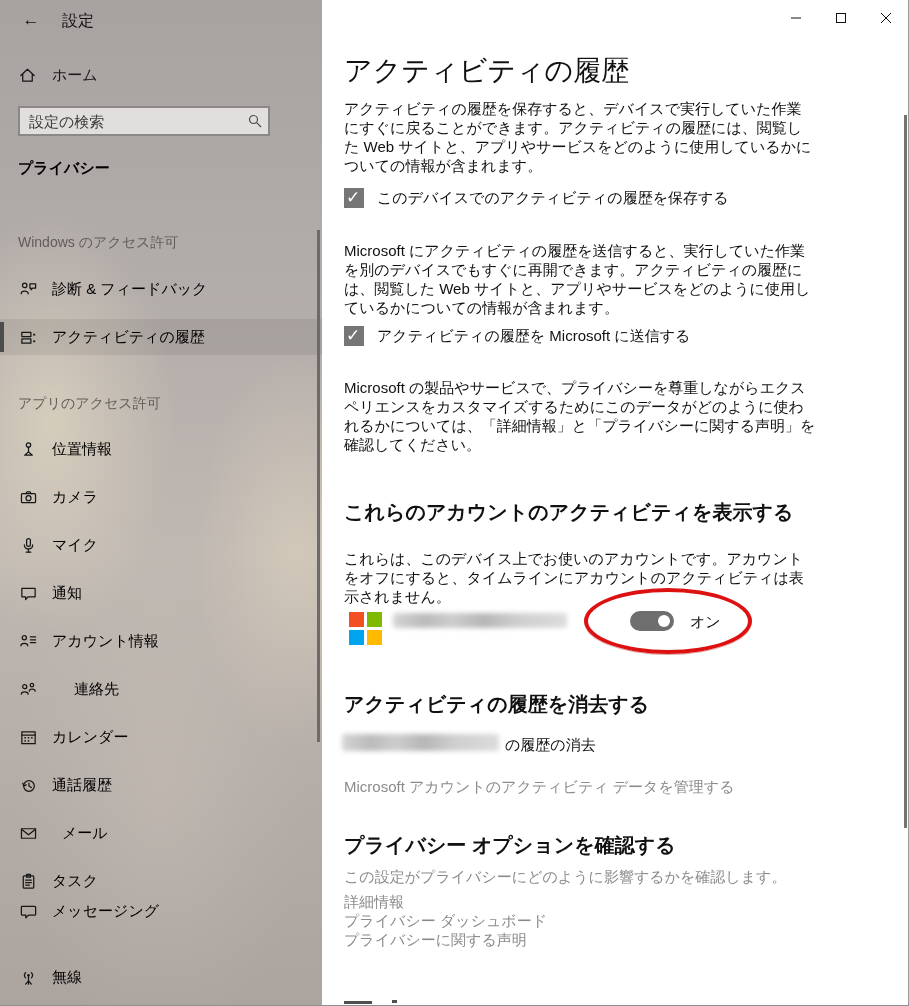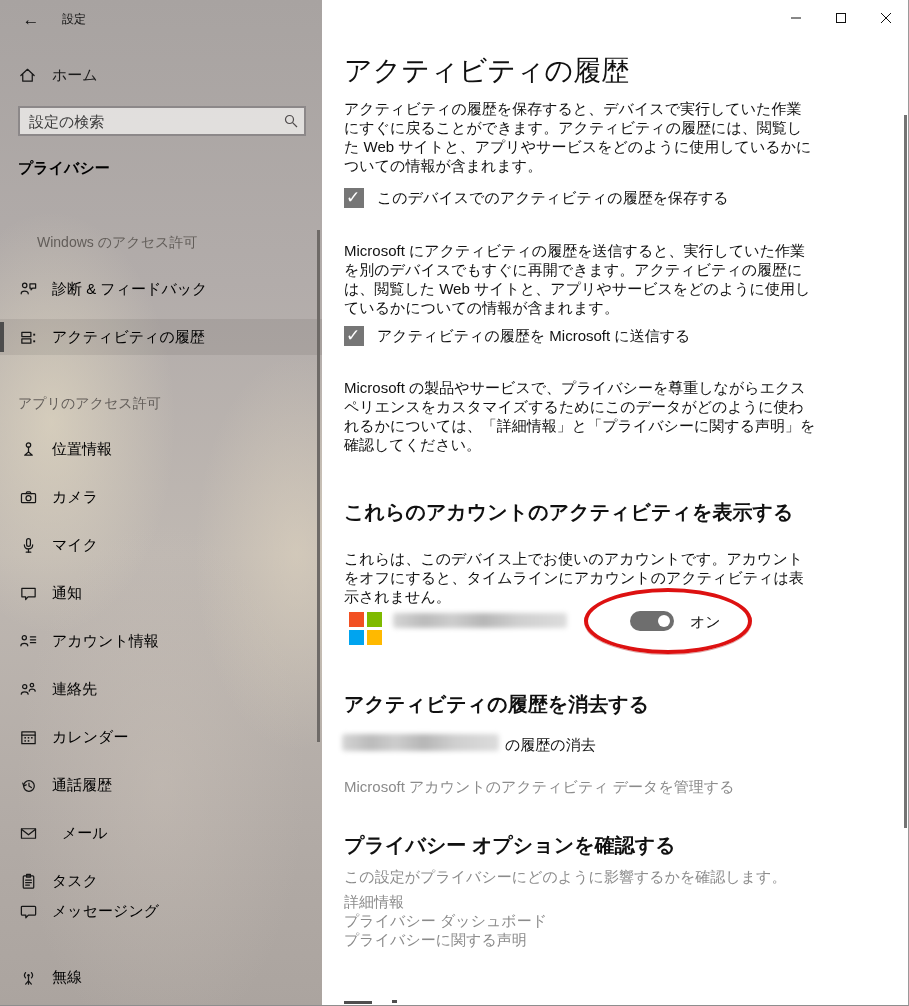--- a/index.html
+++ b/index.html
@@ -12,27 +12,27 @@
   
   #sidebar { position:absolute; left:0; top:0; width:322px; height:1006px; overflow:hidden;
     background:
       radial-gradient(55% 30% at 16% 42%, rgba(236,226,199,0.55), rgba(236,226,199,0) 70%),
       radial-gradient(45% 28% at 92% 55%, rgba(228,216,193,0.50), rgba(228,216,193,0) 70%),
       radial-gradient(60% 35% at 50% 78%, rgba(210,200,190,0.35), rgba(210,200,190,0) 75%),
       linear-gradient(180deg,#a8a3a1 0%, #b2acaa 28%, #bfb8b2 55%, #b2aba6 82%, #aba49f 100%);
   }
   .titlebar-left { position:absolute; left:0; top:0; width:322px; height:40px; }
   .back-btn { position:absolute; left:14px; top:6px; width:34px; height:28px; display:flex; align-items:center; justify-content:center; font-size:17px; color:#111; }
-  .app-title { position:absolute; left:62px; top:11px; font-size:12px; color:#111; }
+  .app-title { position:absolute; left:62px; top:11px; font-size:16px; color:#111; }
 
   .home-row { position:absolute; left:18px; top:62px; display:flex; align-items:center; height:26px; }
   .home-row .nav-icon { margin-right:15px; }
   .home-row .lbl { font-size:15px; }
 
-  .search-box { position:absolute; left:18px; top:106px; width:288px; height:30px;
+  .search-box { position:absolute; left:18px; top:106px; width:252px; height:30px;
     border:2px solid #8c8889; background:rgba(240,238,237,0.78); display:flex; align-items:center; }
   .search-box input { flex:1; border:none; outline:none; background:transparent; font-size:15px; color:#3c3c3c; padding:0 6px 0 9px; font-family:inherit; }
   .search-box input::placeholder { color:#3c3c3c; opacity:1; }
   .search-glyph { width:26px; display:flex; justify-content:center; }
 
   .category-title { position:absolute; left:18px; top:159px; font-size:15px; font-weight:bold; color:#000; }
 
   .sec-header { position:absolute; left:18px; font-size:14px; color:#625d59; }
 
   .nav-item { position:absolute; left:0; width:322px; height:36px; display:flex; align-items:center; padding-left:18px; }
@@ -115,21 +115,21 @@
       <span class="search-glyph">
         <svg width="16" height="16" viewBox="0 0 16 16">
             <circle cx="6.5" cy="6.5" r="4" stroke="#4e4a4b" stroke-width="1.2" fill="none"></circle>
             <line x1="9.6" y1="9.6" x2="14" y2="14" stroke="#4e4a4b" stroke-width="1.2"></line>
           </svg>
       </span>
     </div>
 
     <div class="category-title">プライバシー</div>
 
-    <div class="sec-header" style="top:234px;margin-left:19px;">Windows のアクセス許可</div>
+    <div class="sec-header" style="top:234px;">Windows のアクセス許可</div>
 
     <div class="nav-item" style="top:271px;">
       <span class="nav-icon">
         <svg width="19" height="19" viewBox="0 0 20 20">
             <circle cx="6" cy="5.7" r="2.3"></circle>
             <path d="M2.3,14.5 C2.3,10.8 9.7,10.8 9.7,14.5"></path>
             <path d="M11.5,4.2 h6 v4.4 h-3.2 l-1.6,1.7 v-1.7 h-1.2 z"></path>
           </svg>
       </span>
       <span class="lbl">診断 &amp; フィードバック</span>
@@ -199,21 +199,21 @@
             <circle cx="5.6" cy="6" r="2.2"></circle>
             <path d="M2,14.5 C2,11.2 9.2,11.2 9.2,14.5"></path>
             <line x1="12" y1="5.2" x2="17.5" y2="5.2"></line>
             <line x1="12" y1="8.2" x2="17.5" y2="8.2"></line>
             <line x1="12" y1="11.2" x2="17.5" y2="11.2"></line>
           </svg>
       </span>
       <span class="lbl">アカウント情報</span>
     </div>
 
-    <div class="nav-item" style="top:671px;">
+    <div class="nav-item" style="top:671px;gap:22px;">
       <span class="nav-icon">
         <svg width="19" height="19" viewBox="0 0 20 20">
             <circle cx="6" cy="7" r="2.2"></circle>
             <path d="M2.4,15 C2.4,11.8 9.6,11.8 9.6,15"></path>
             <circle cx="13.6" cy="5.4" r="1.8"></circle>
             <path d="M10.8,11.8 C10.8,9 17,9 17,11.8"></path>
           </svg>
       </span>
       <span class="lbl">連絡先</span>
     </div>

